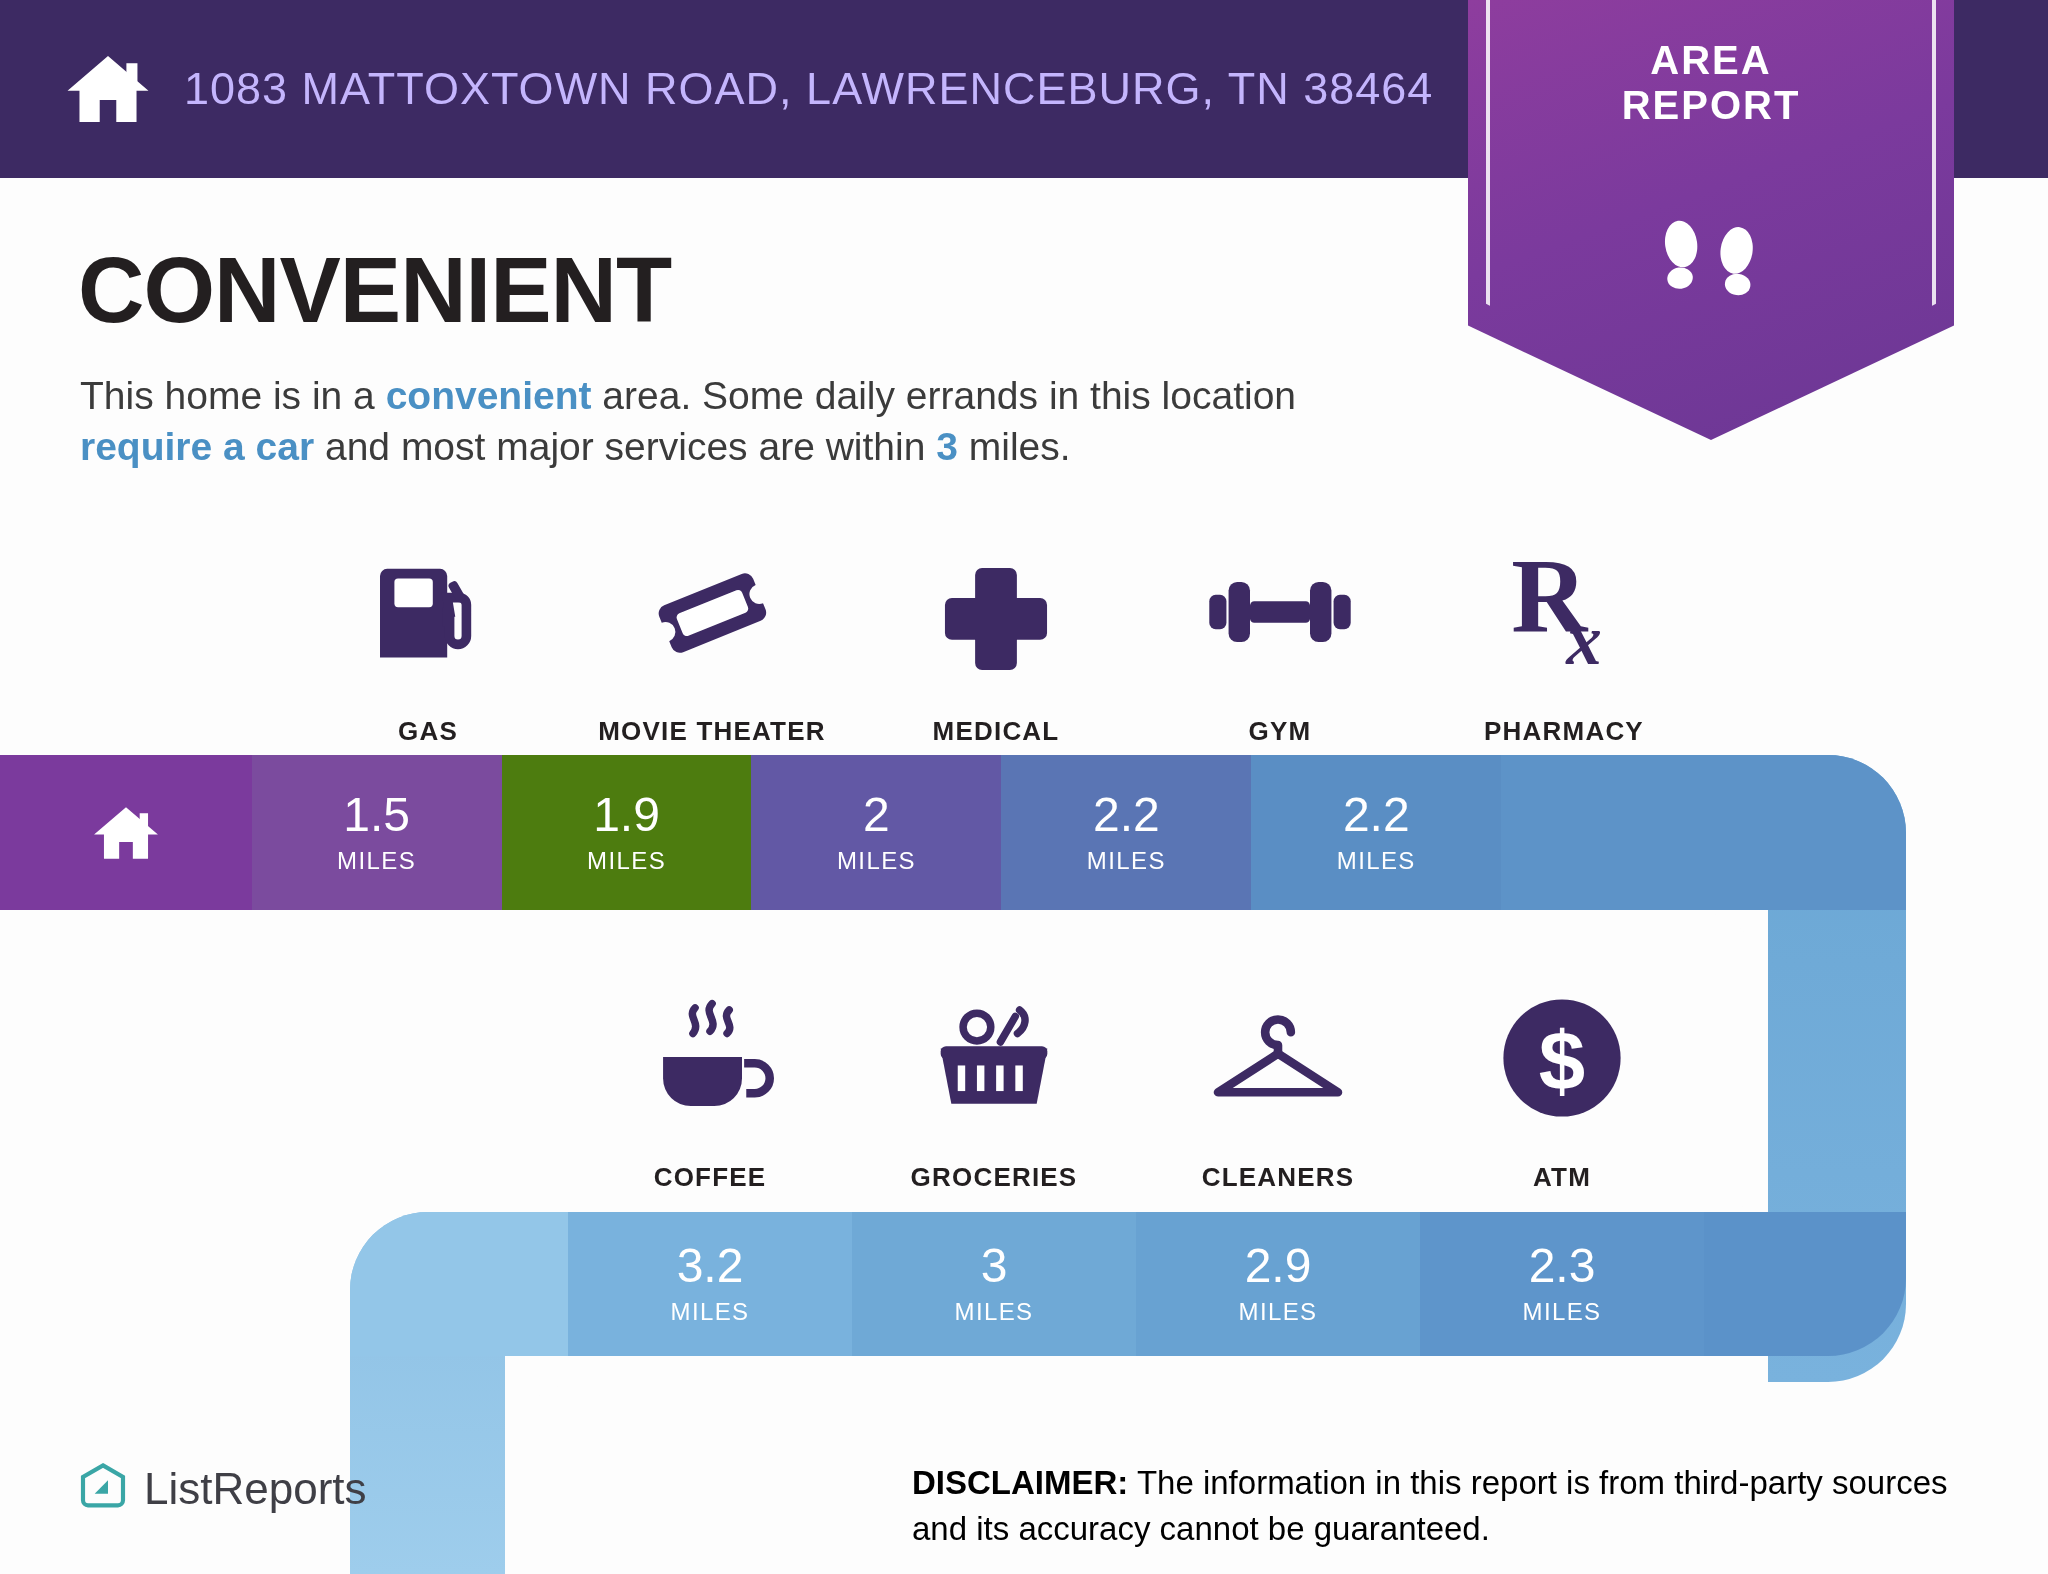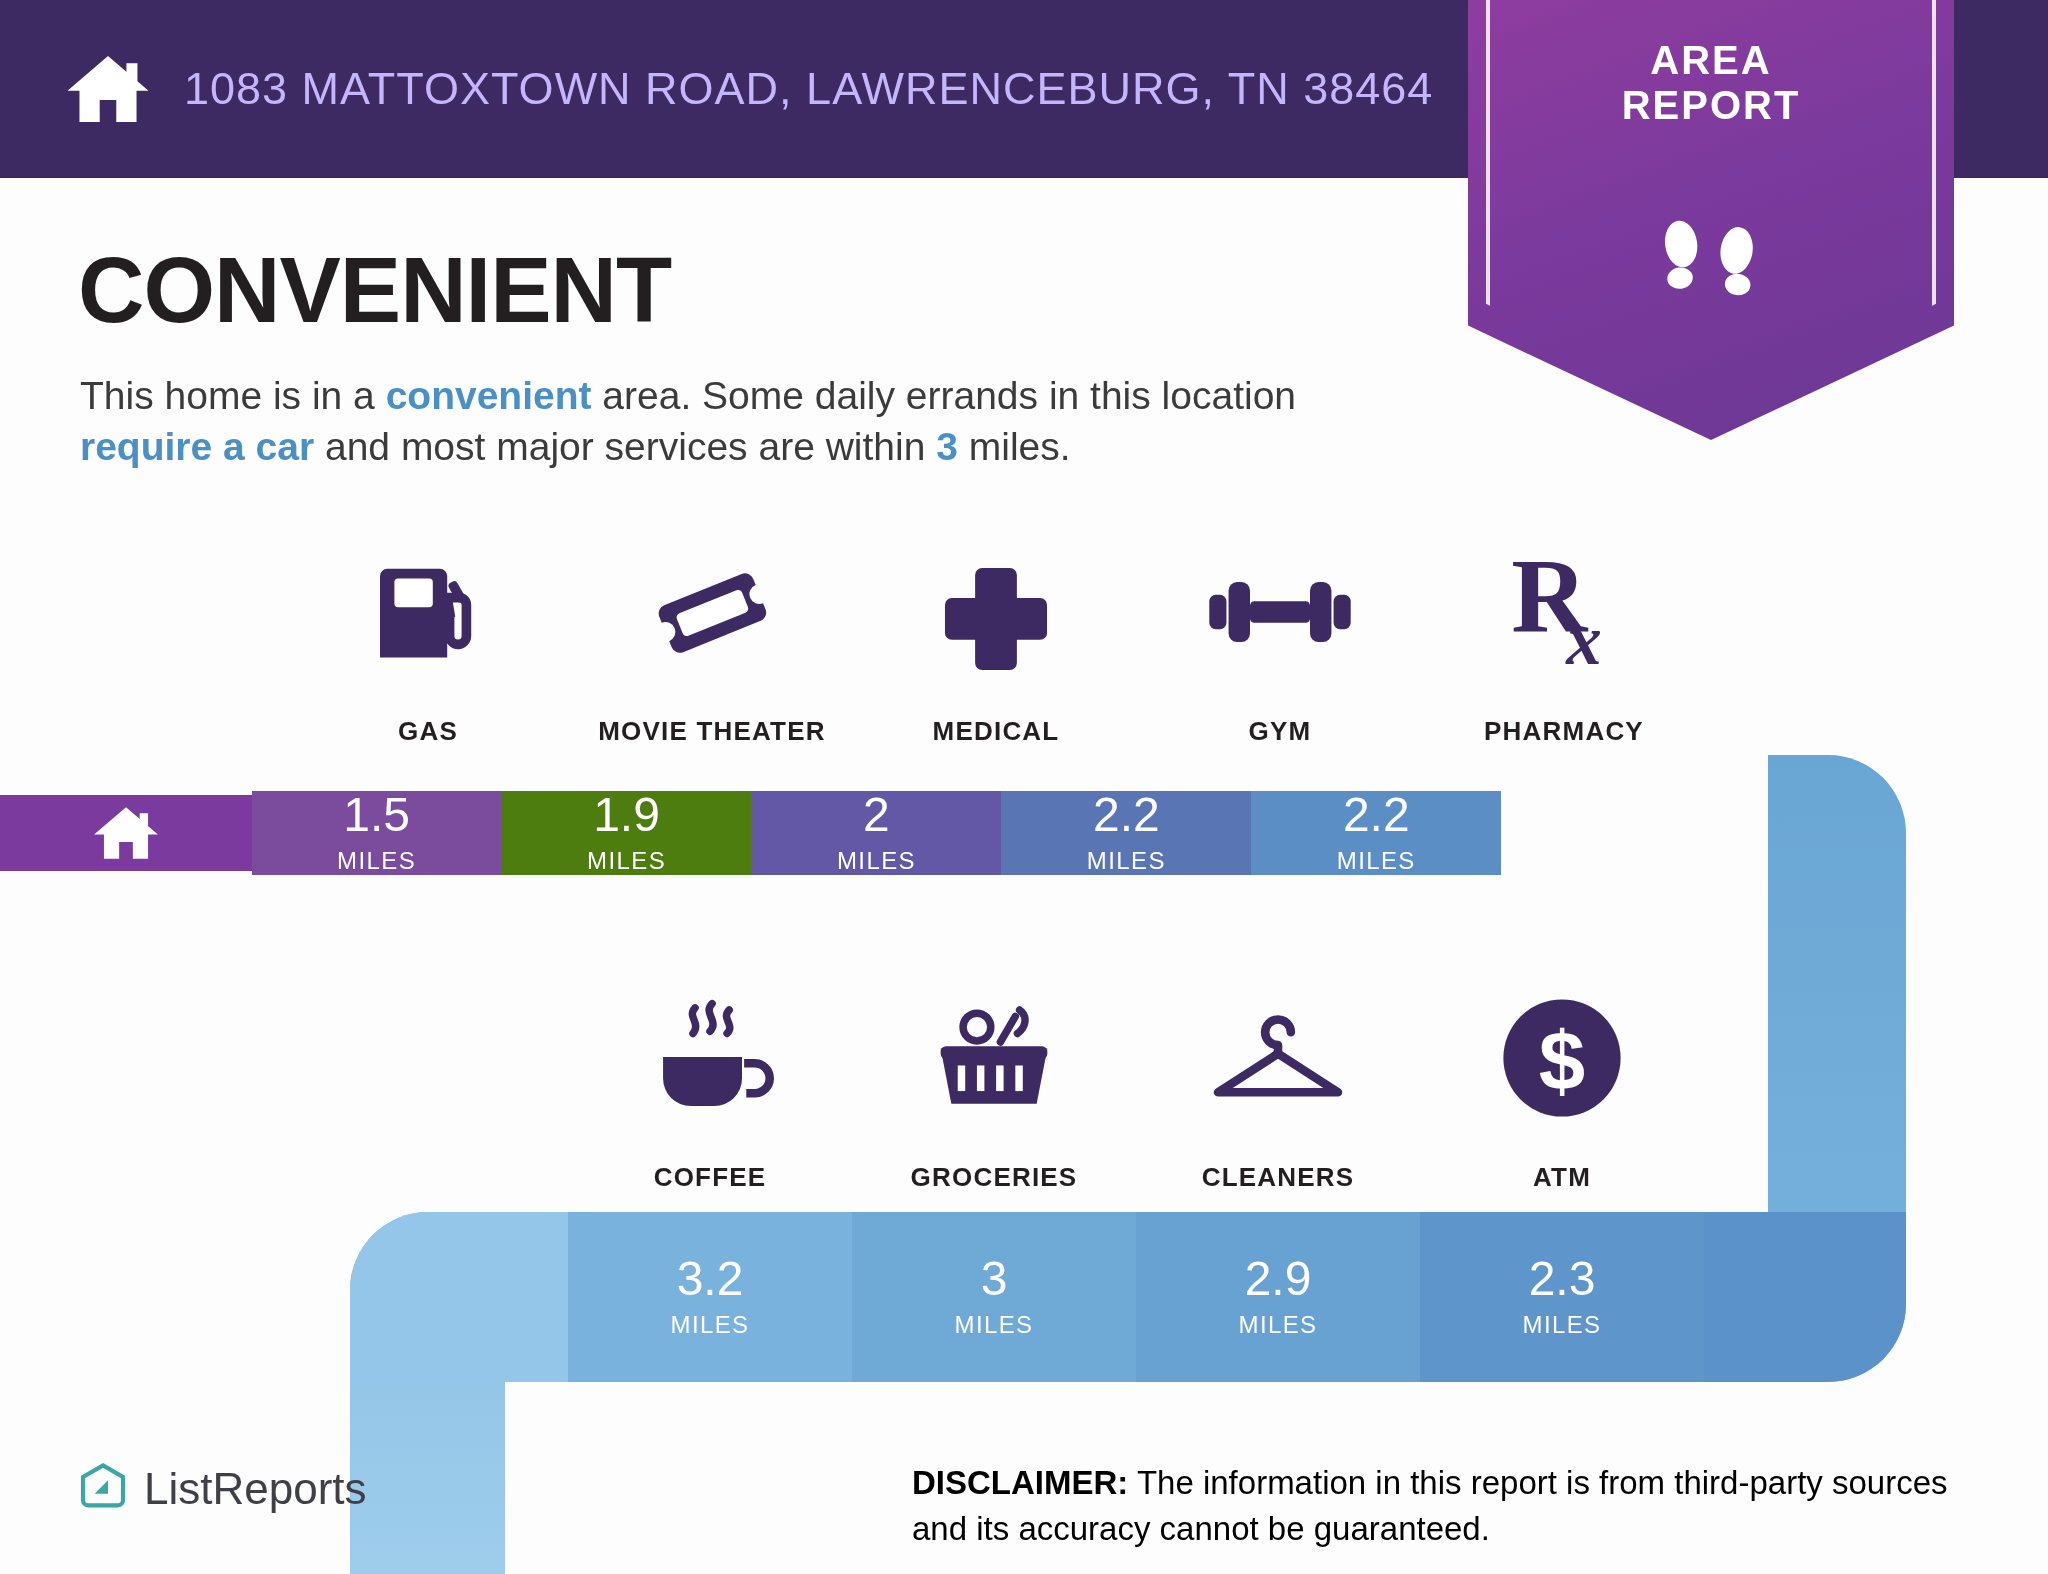--- a/index.html
+++ b/index.html
@@ -145,21 +145,20 @@
   
   .bar-top {
     position: absolute;
     top: 755px;
     left: 0;
     width: 1906px;
     height: 155px;
     display: flex;
     border-top-right-radius: 78px;
     overflow: hidden;
-    align-items: center;
   }
   .seg {
     width: 284px;
     display: flex;
     flex-direction: column;
     align-items: center;
     justify-content: center;
     color: #ffffff;
   }
   .seg-home { width: 286px; }
@@ -196,21 +195,21 @@
     border-top-right-radius: 78px;
     border-bottom-right-radius: 78px;
   }
 
   
   .bar-bottom {
     position: absolute;
     top: 1212px;
     left: 350px;
     width: 1556px;
-    height: 170px;
+    height: 144px;
     display: flex;
     border-top-left-radius: 78px;
     border-bottom-right-radius: 78px;
     overflow: hidden;
     text-align: center;
   }
   .bar-bottom .spacer {
     width: 218px;
   }
 

